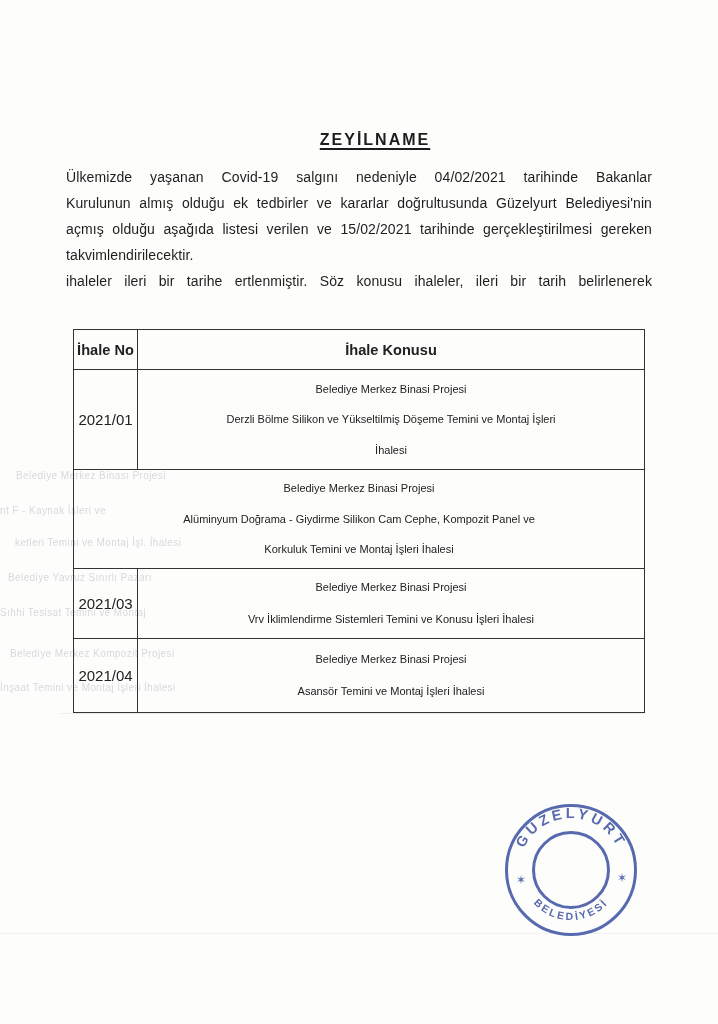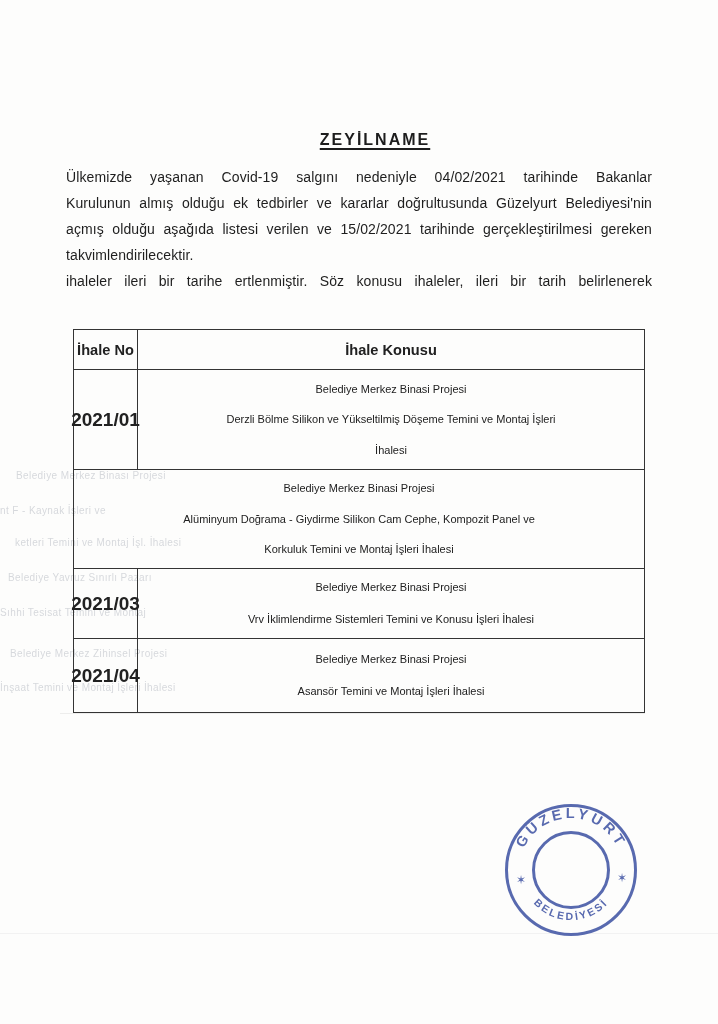--- a/index.html
+++ b/index.html
@@ -49,21 +49,21 @@
     left: 73px; top: 329px; width: 572px;
     border: 1.6px solid #343434;
     background: transparent;
   }
   .tr { display: flex; border-top: 1.6px solid #343434; }
   .tr:first-child { border-top: none; }
   .td-no {
     width: 64px; flex: 0 0 64px;
     border-right: 1.6px solid #343434;
     display: flex; align-items: center; justify-content: center;
-    font-size: 19px; color: #212121; font-weight: bold;
+    font-size: 15px; color: #212121;
   }
   .td-konu {
     flex: 1;
     display: flex; flex-direction: column;
     align-items: center; justify-content: center;
     text-align: center;
     font-size: 11px; color: #212121;
     padding: 0 10px;
   }
   .tr.header { height: 39px; }
@@ -102,21 +102,21 @@
 </head>
 <body>
 
 <div class="page">
 
   <div class="ghost" style="left:16px; top:470px;">Belediye Merkez Binası Projesi</div>
   <div class="ghost" style="left:0px;  top:505px;">nt F - Kaynak İşleri ve</div>
   <div class="ghost" style="left:2px;  top:537px;margin-left:13px;">ketleri Temini ve Montaj İşl. İhalesi</div>
   <div class="ghost" style="left:8px;  top:572px;">Belediye Yavruz Sınırlı Pazarı</div>
   <div class="ghost" style="left:0px;  top:607px;">Sıhhi Tesisat Temini ve Montaj</div>
-  <div class="ghost" style="left:10px; top:648px;">Belediye Merkez Zihinsel Projesi</div>
+  <div class="ghost" style="left:10px; top:648px;">Belediye Merkez Kompozit Projesi</div>
   <div class="ghost" style="left:0px;  top:682px;">İnşaat Temini ve Montaj İşleri İhalesi</div>
   <div class="artifact-line" style="left:60px; top:713px; width:585px;"></div>
   <div class="artifact-line" style="left:0px; top:933px; width:718px; opacity:0.3;"></div>
 
   <div class="doc-title">ZEYİLNAME</div>
 
   <div class="intro">
     <div class="pline">Ülkemizde yaşanan Covid-19 salgını nedeniyle 04/02/2021 tarihinde Bakanlar</div>
     <div class="pline">Kurulunun almış olduğu ek tedbirler ve kararlar doğrultusunda Güzelyurt Belediyesi'nin</div>
     <div class="pline">açmış olduğu aşağıda listesi verilen ve 15/02/2021 tarihinde gerçekleştirilmesi gereken</div>

